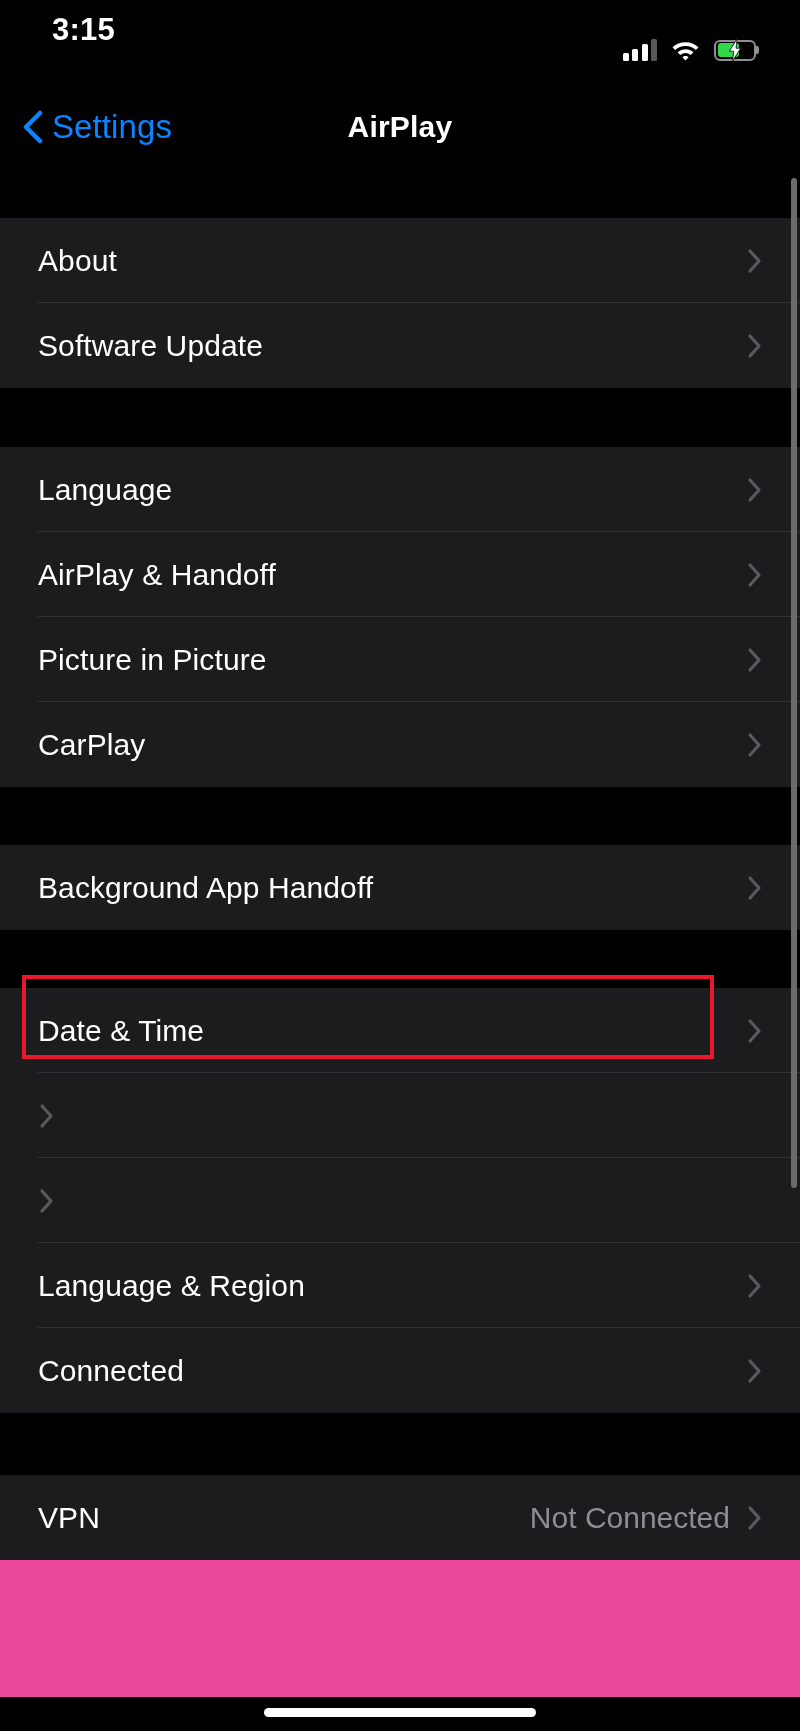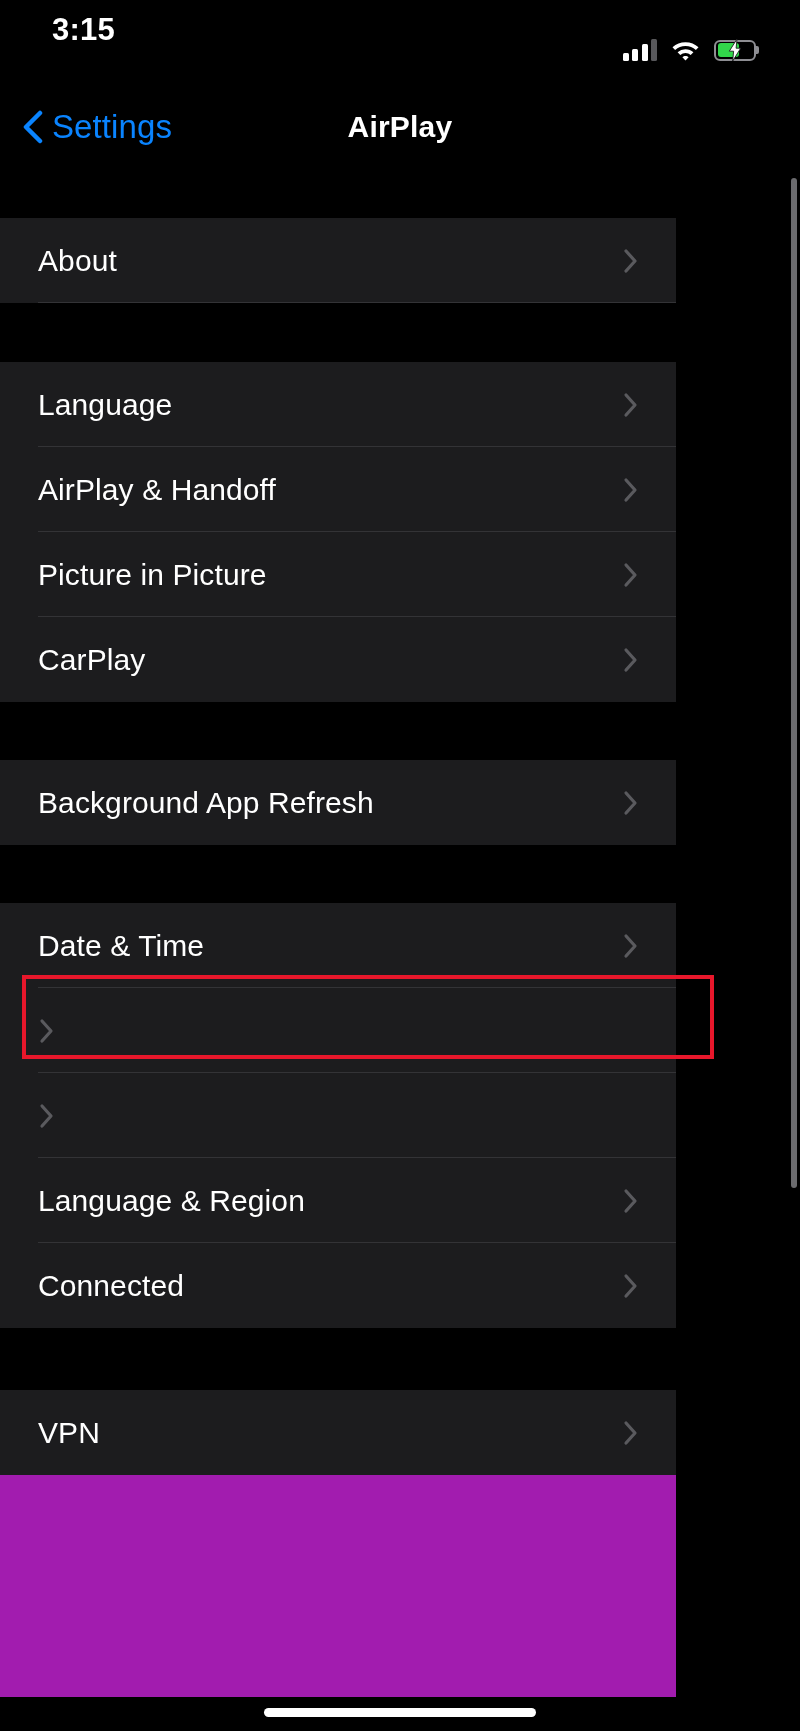--- a/index.html
+++ b/index.html
@@ -58,22 +58,22 @@
   .nav-back .chev { width:22px; height:34px; display:block; }
   .nav-back .lbl { color:#0a84ff; font-size:33px; letter-spacing:0.1px; }
   .nav-title {
     position:absolute; left:0; top:0; width:800px; height:78px;
     display:flex; align-items:center; justify-content:center;
     color:#fff; font-size:30px; font-weight:700; letter-spacing:0.2px;
   }
 
   
   .list {
-    position:absolute; top:166px; left:0; width:676px; height:1531px;
-    background:#a21caf;
+    position:absolute; top:166px; left:0; width:800px; height:1531px;
+    background:#ec4899;
   }
   .gap { background:#000; width:100%; }
   .group { background:#1c1c1e; width:100%; }
 
   .row {
     position:relative; height:85px; width:100%;
     display:flex; align-items:center;
     padding:0 24px 0 38px;
     background:#1c1c1e; cursor:pointer;
   }
@@ -155,20 +155,26 @@
     <div class="gap" style="height:52px"></div>
 
     <div class="group">
       <div class="row">
         <span class="title">About</span>
         <svg class="arrow" viewBox="0 0 18 30">
             <polyline points="4,5 13,15 4,25" fill="none" stroke="#5a5a5e" stroke-width="3.2" stroke-linecap="round" stroke-linejoin="round"></polyline>
           </svg>
         <div class="sep"></div>
       </div>
+      <div class="row">
+        <span class="title">Software Update</span>
+        <svg class="arrow" viewBox="0 0 18 30">
+            <polyline points="4,5 13,15 4,25" fill="none" stroke="#5a5a5e" stroke-width="3.2" stroke-linecap="round" stroke-linejoin="round"></polyline>
+          </svg>
+      </div>
     </div>
 
     <div class="gap" style="height:59px"></div>
 
     <div class="group">
       <div class="row">
         <span class="title">Language</span>
         <svg class="arrow" viewBox="0 0 18 30">
             <polyline points="4,5 13,15 4,25" fill="none" stroke="#5a5a5e" stroke-width="3.2" stroke-linecap="round" stroke-linejoin="round"></polyline>
           </svg>
@@ -193,21 +199,21 @@
         <svg class="arrow" viewBox="0 0 18 30">
             <polyline points="4,5 13,15 4,25" fill="none" stroke="#5a5a5e" stroke-width="3.2" stroke-linecap="round" stroke-linejoin="round"></polyline>
           </svg>
       </div>
     </div>
 
     <div class="gap" style="height:58px"></div>
 
     <div class="group">
       <div class="row">
-        <span class="title">Background App Refresh</span>
+        <span class="title">Background App Handoff</span>
         <svg class="arrow" viewBox="0 0 18 30">
             <polyline points="4,5 13,15 4,25" fill="none" stroke="#5a5a5e" stroke-width="3.2" stroke-linecap="round" stroke-linejoin="round"></polyline>
           </svg>
       </div>
     </div>
 
     <div class="gap" style="height:58px"></div>
 
     <div class="group">
       <div class="row">
@@ -242,20 +248,21 @@
             <polyline points="4,5 13,15 4,25" fill="none" stroke="#5a5a5e" stroke-width="3.2" stroke-linecap="round" stroke-linejoin="round"></polyline>
           </svg>
       </div>
     </div>
 
     <div class="gap" style="height:62px"></div>
 
     <div class="group">
       <div class="row">
         <span class="title">VPN</span>
+        <span class="value">Not Connected</span>
         <svg class="arrow" viewBox="0 0 18 30">
             <polyline points="4,5 13,15 4,25" fill="none" stroke="#5a5a5e" stroke-width="3.2" stroke-linecap="round" stroke-linejoin="round"></polyline>
           </svg>
       </div>
     </div>
 
   </div>
 
   <div class="scrollbar" style="top:178px; height:1010px;"></div>
 

